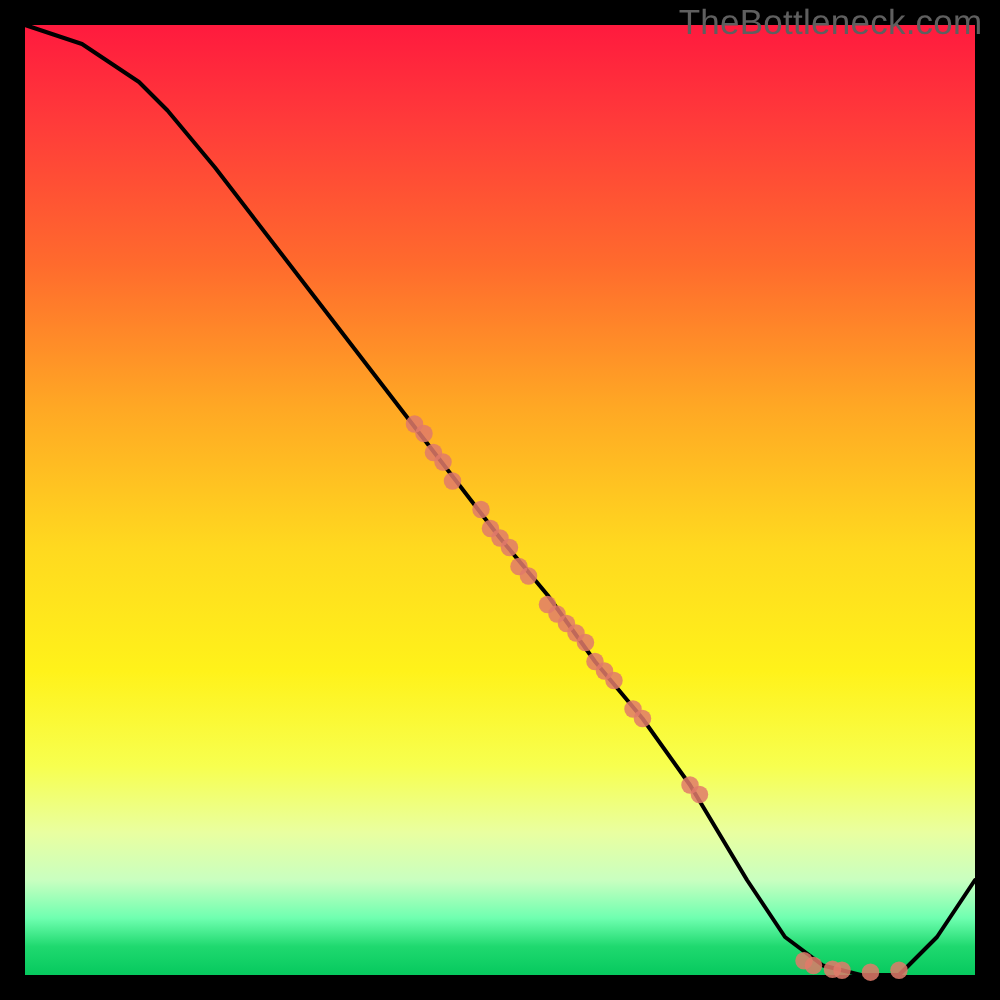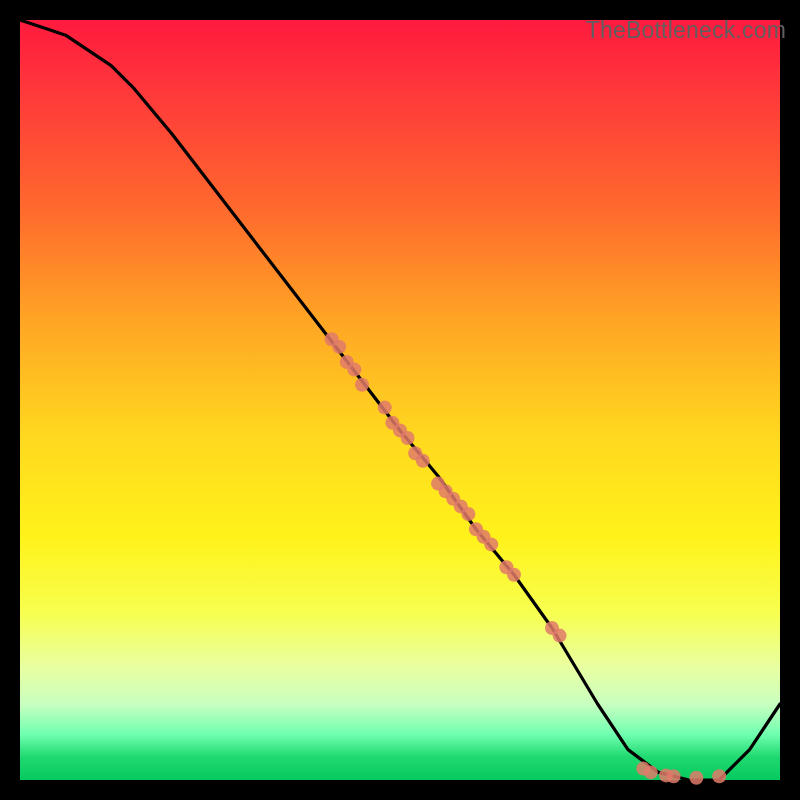--- a/index.html
+++ b/index.html
@@ -37,24 +37,24 @@
       #f7ff4f 78%,
       #e9ffa0 85%,
       #c9ffc0 90%,
       #6fffb0 94%,
       #1fd96f 97%,
       #06c95e 100%
     );
   }
   .watermark {
     position: absolute;
-    top: 17px;
+    top: 2px;
     right: 14px;
     color: #5f5f5f;
-    font-size: 23px;
+    font-size: 28px;
     font-weight: 500;
     letter-spacing: 0.2px;
     user-select: none;
   }
   svg.curve {
     position: absolute;
     top: 0;
     left: 0;
     width: 760px;
     height: 760px;

